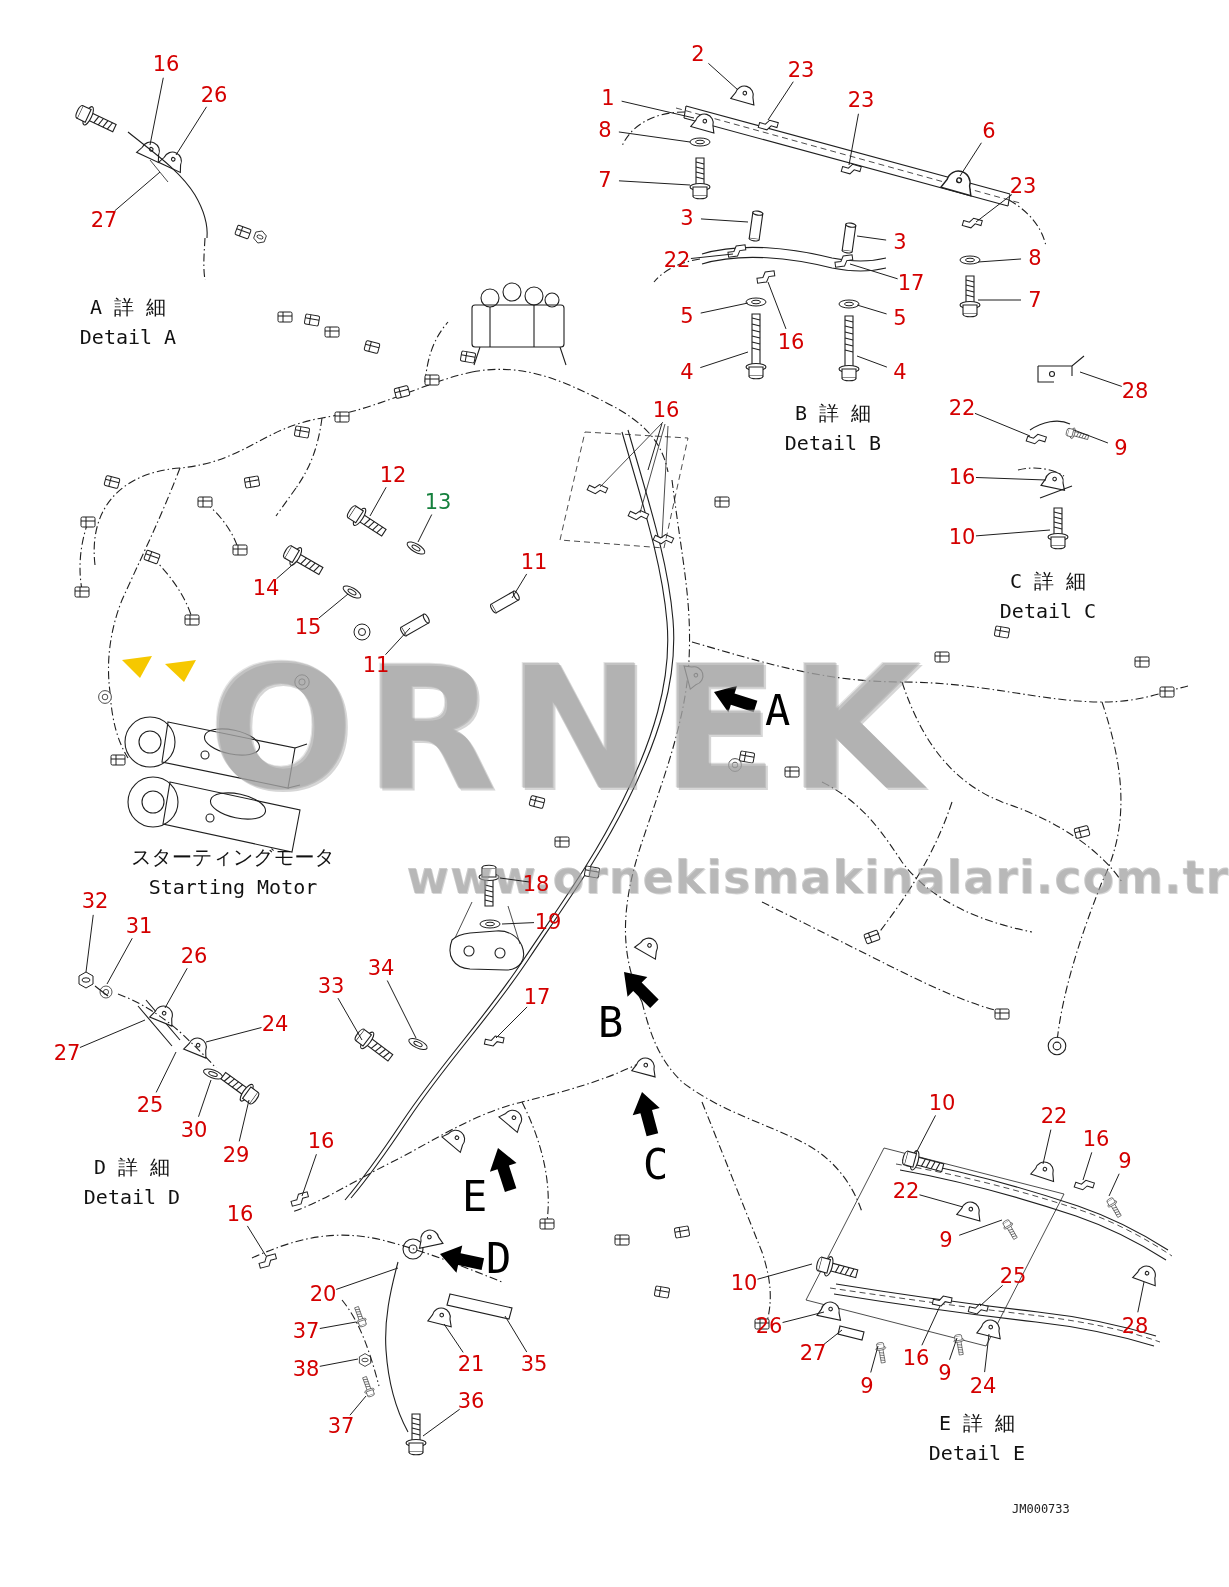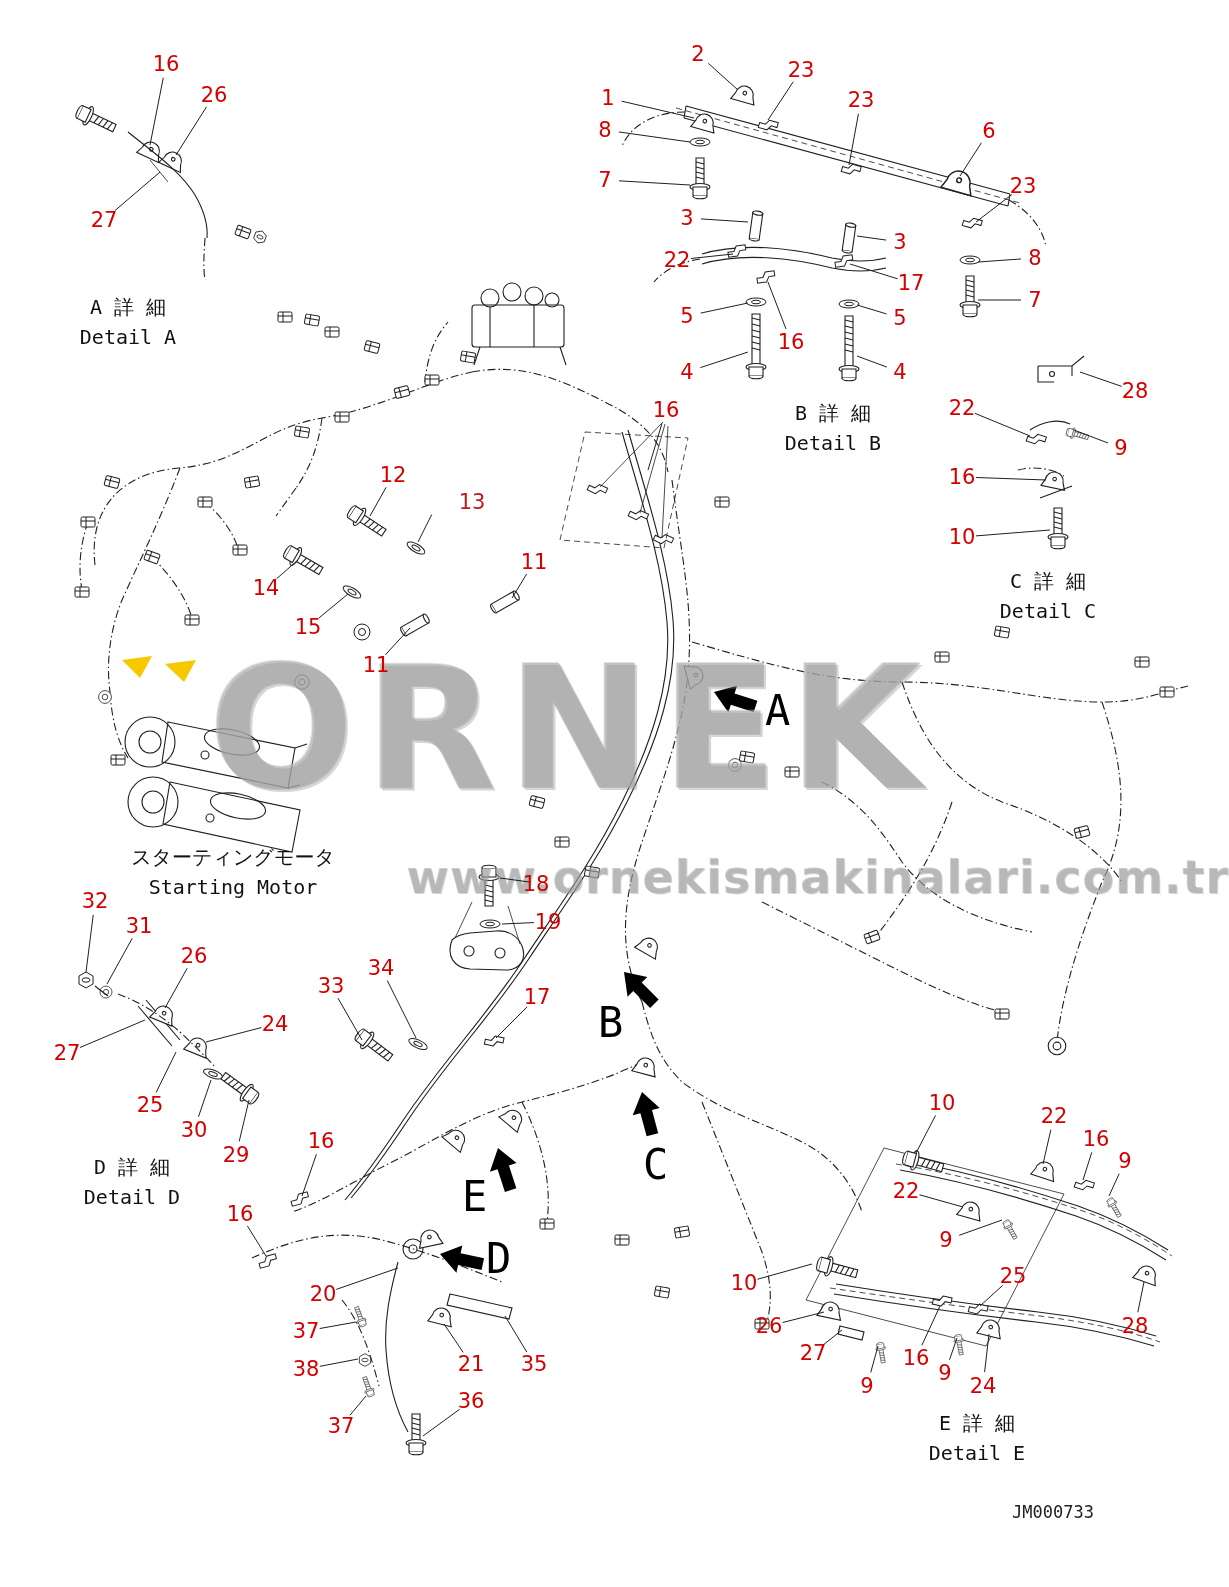--- a/index.html
+++ b/index.html
@@ -19,21 +19,21 @@
         text-shadow:1px 1px 0 rgba(120,120,120,0.30);font-family:"DejaVu Sans",sans-serif;pointer-events:none;}
   #leader-svg{position:absolute;left:0;top:0;z-index:3;pointer-events:none;}
   #leader-svg line{stroke:#1f1f1f;stroke-width:1;}
   #callout-layer{position:absolute;left:0;top:0;width:100%;height:100%;z-index:4;pointer-events:none;}
   .callout{position:absolute;transform:translate(-50%,-50%);color:#d40000;font-size:21px;
         font-family:"DejaVu Sans",sans-serif;white-space:nowrap;}
   .view-letter{position:absolute;color:#000;font-size:42px;font-family:"DejaVu Sans Mono",monospace;}
   .detail-label{position:absolute;z-index:4;text-align:center;color:#111;
         font-family:"DejaVu Sans Mono",monospace;font-size:20px;line-height:1.5;white-space:nowrap;}
   .drawing-number{position:absolute;left:1012px;top:1502px;z-index:4;color:#222;
-        font-family:"DejaVu Sans Mono",monospace;font-size:17px;}
+        font-family:"DejaVu Sans Mono",monospace;font-size:12px;}
 </style>
 </head>
 <body>
 
 <div class="page">
 
 <svg id="diagram" width="1229" height="1587" viewBox="0 0 1229 1587" xmlns="http://www.w3.org/2000/svg" xmlns:xlink="http://www.w3.org/1999/xlink">
   <defs>
     <g id="boltV" fill="#fff" stroke="#1f1f1f" stroke-width="1.1">
       <path d="M-4,-38 h8 v28 h-8 z"></path>
@@ -445,21 +445,21 @@
       <span class="callout" style="left: 791px; top: 342px; color: rgb(212, 0, 0);">16</span>
       <span class="callout" style="left: 687px; top: 372px; color: rgb(212, 0, 0);">4</span>
       <span class="callout" style="left: 900px; top: 372px; color: rgb(212, 0, 0);">4</span>
       <span class="callout" style="left: 1135px; top: 391px; color: rgb(212, 0, 0);">28</span>
       <span class="callout" style="left: 962px; top: 408px; color: rgb(212, 0, 0);">22</span>
       <span class="callout" style="left: 1121px; top: 448px; color: rgb(212, 0, 0);">9</span>
       <span class="callout" style="left: 962px; top: 477px; color: rgb(212, 0, 0);">16</span>
       <span class="callout" style="left: 962px; top: 537px; color: rgb(212, 0, 0);">10</span>
       <span class="callout" style="left: 666px; top: 410px; color: rgb(212, 0, 0);">16</span>
       <span class="callout" style="left: 393px; top: 475px; color: rgb(212, 0, 0);">12</span>
-      <span class="callout" style="left: 438px; top: 502px; color: #b91c1c; margin-left: 34px;">13</span>
+      <span class="callout" style="left: 438px; top: 502px; color: #15803d;">13</span>
       <span class="callout" style="left: 266px; top: 588px; color: rgb(212, 0, 0);">14</span>
       <span class="callout" style="left: 308px; top: 627px; color: rgb(212, 0, 0);">15</span>
       <span class="callout" style="left: 534px; top: 562px; color: rgb(212, 0, 0);">11</span>
       <span class="callout" style="left: 376px; top: 665px; color: rgb(212, 0, 0);">11</span>
       <span class="callout" style="left: 536px; top: 884px; color: rgb(212, 0, 0);">18</span>
       <span class="callout" style="left: 548px; top: 922px; color: rgb(212, 0, 0);">19</span>
       <span class="callout" style="left: 95px; top: 901px; color: rgb(212, 0, 0);">32</span>
       <span class="callout" style="left: 139px; top: 926px; color: rgb(212, 0, 0);">31</span>
       <span class="callout" style="left: 194px; top: 956px; color: rgb(212, 0, 0);">26</span>
       <span class="callout" style="left: 275px; top: 1024px; color: rgb(212, 0, 0);">24</span>

